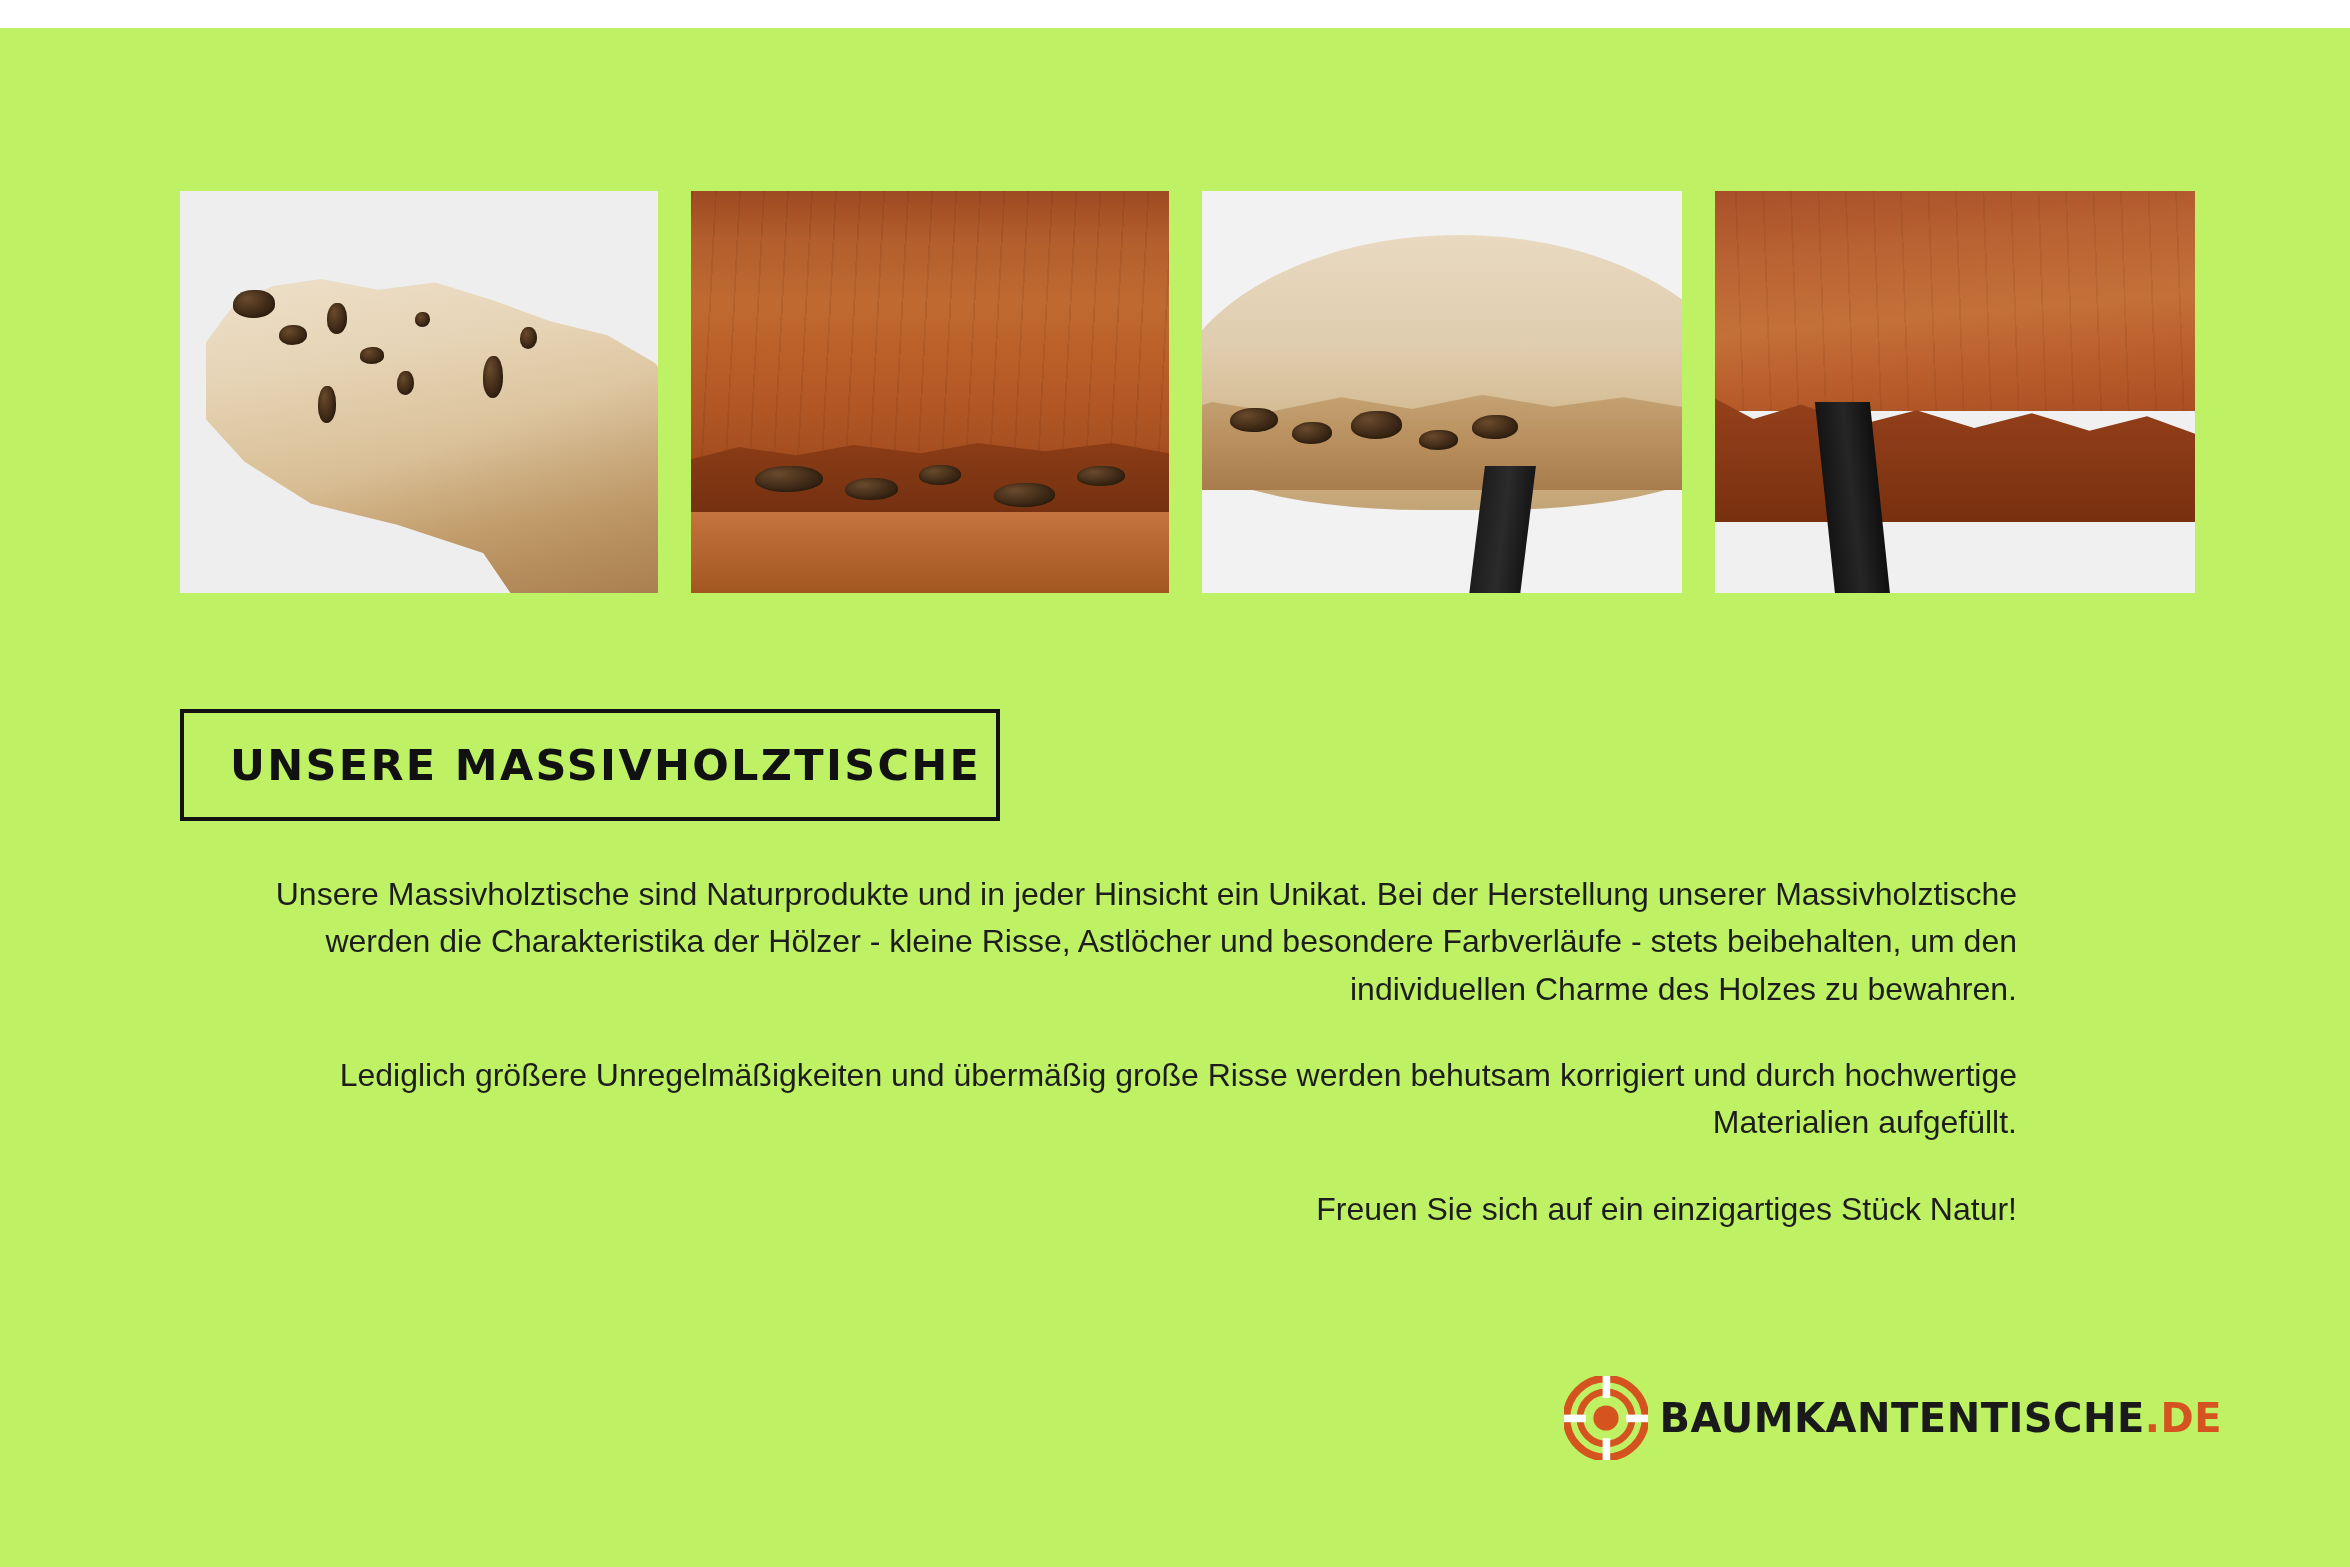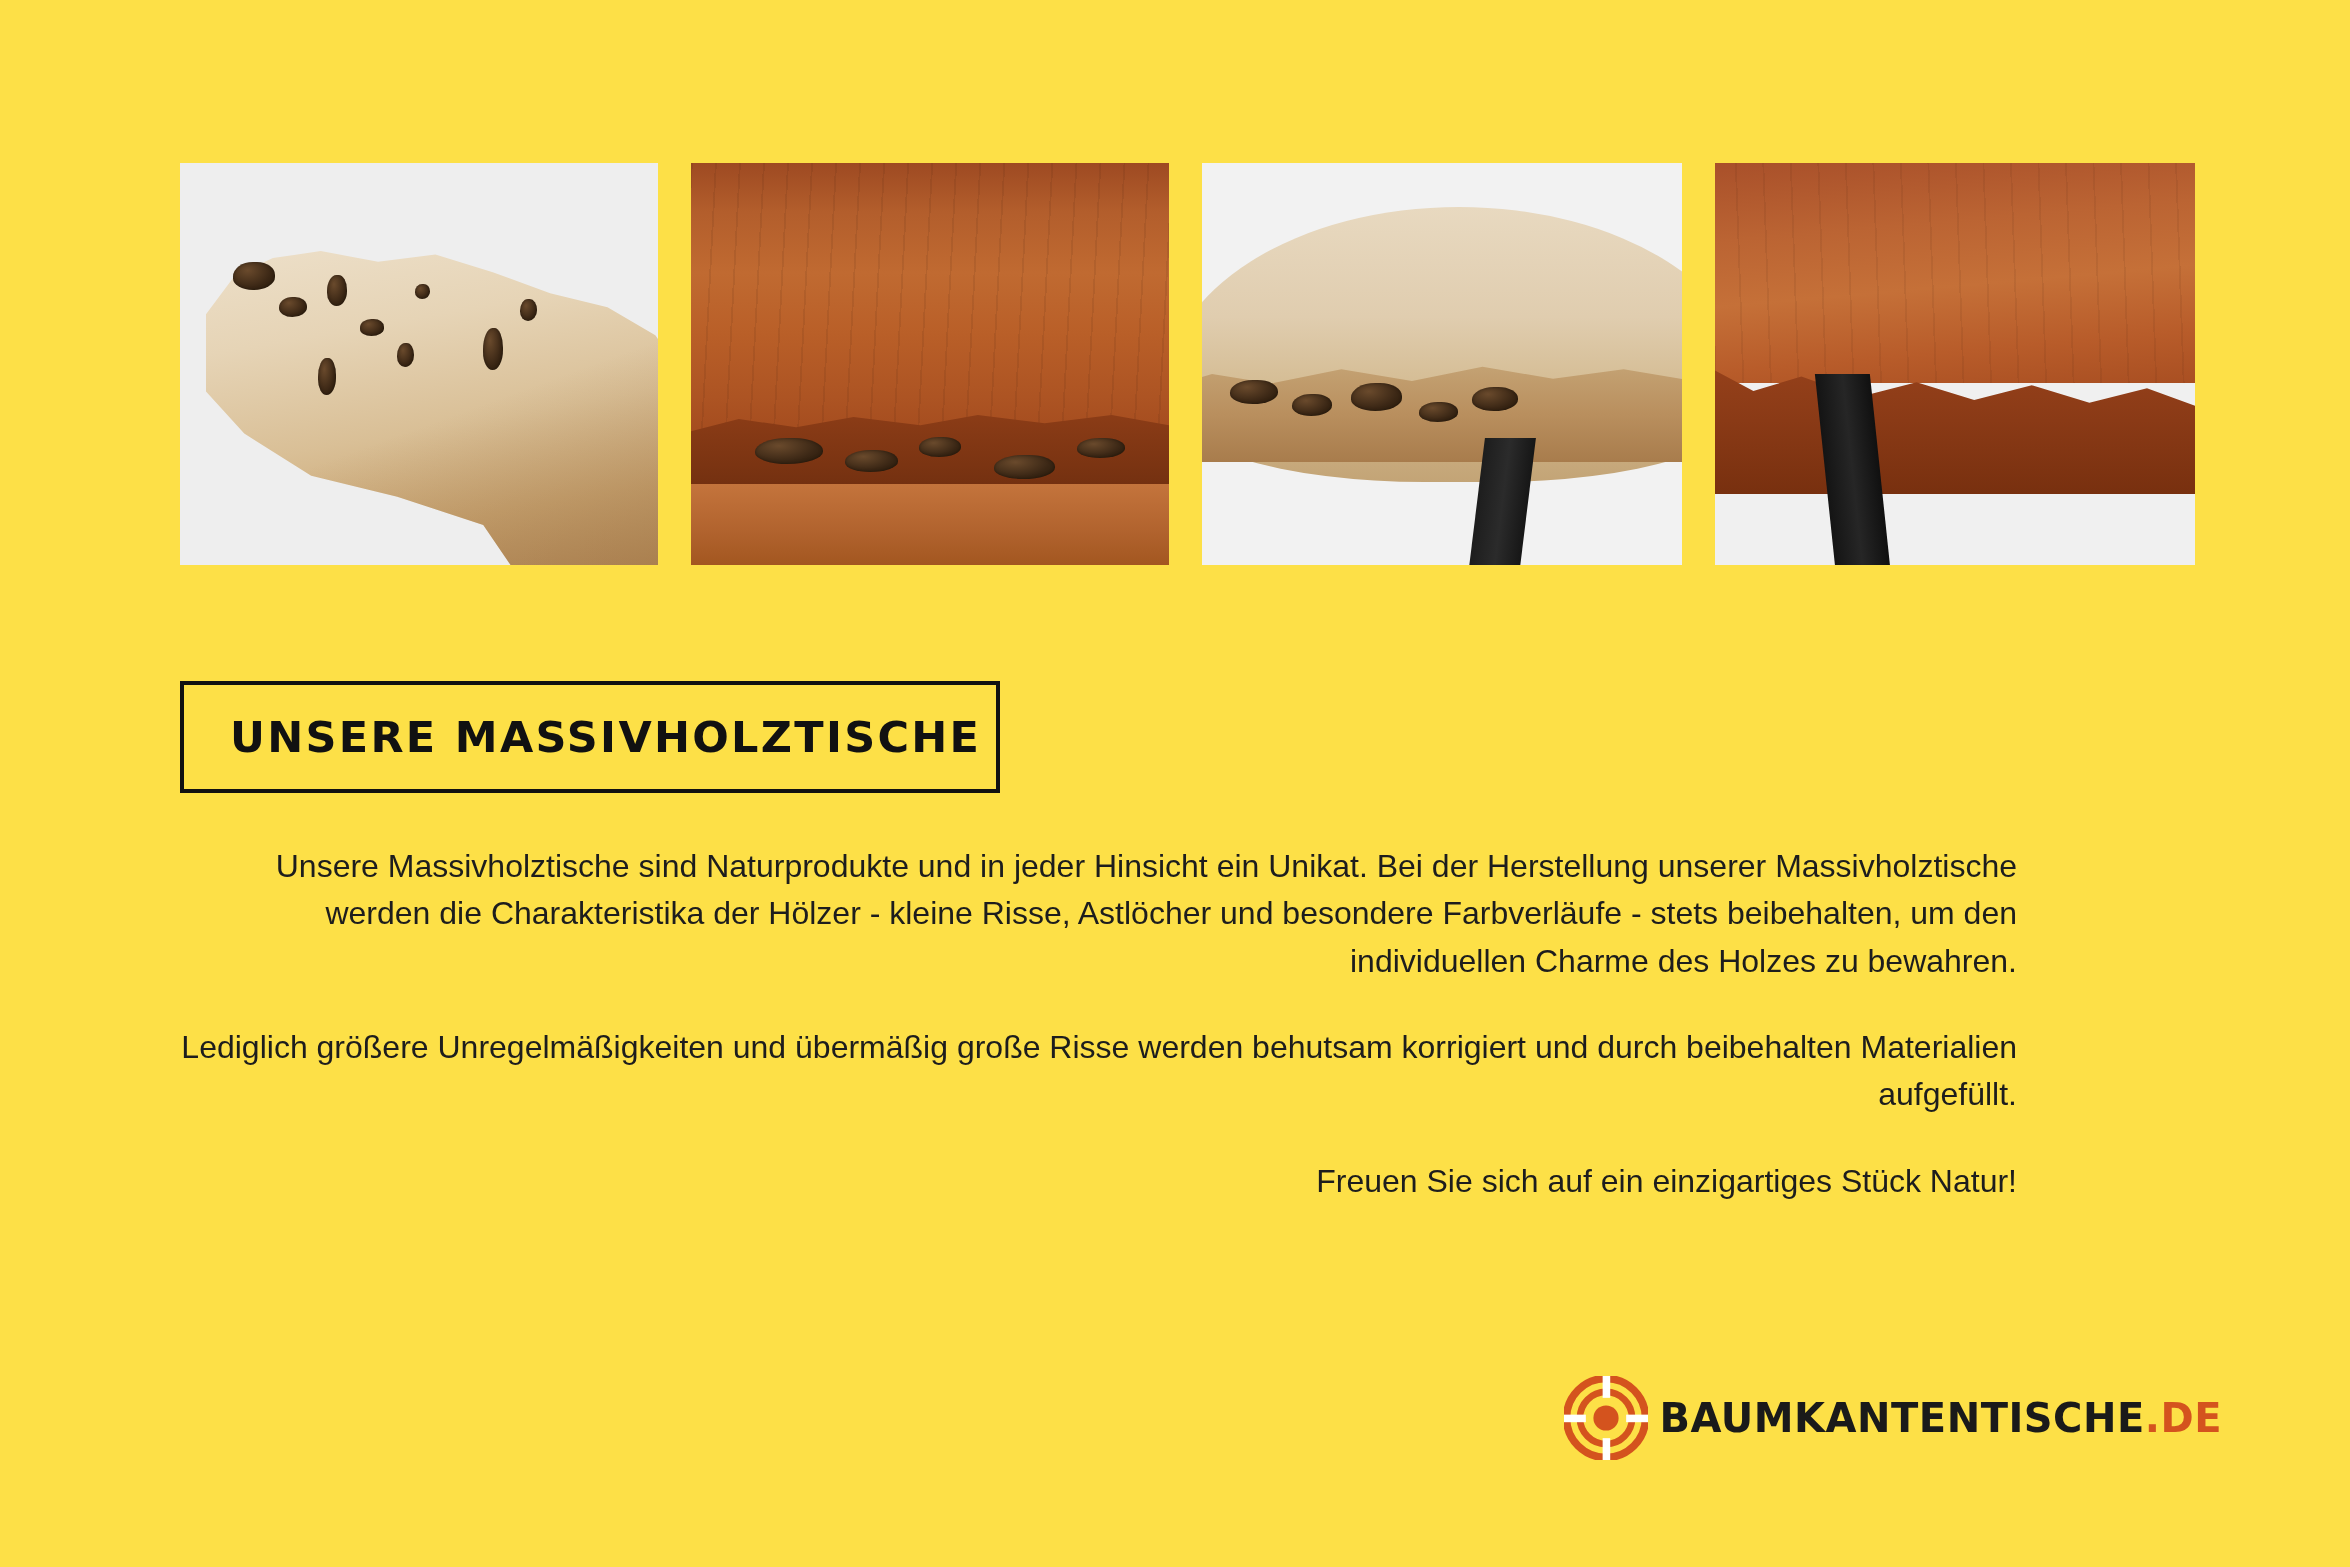--- a/index.html
+++ b/index.html
@@ -12,21 +12,22 @@
     height: 1568px;
     font-family: "Liberation Sans", sans-serif;
     color: #1a1a1a;
     overflow: hidden;
     position: relative;
   }
 
   .page {
     position: absolute;
     inset: 0;
-    background: #fde047;
+    background: #bef264;
+    margin-top: 28px;
   }
 
   
   .gallery {
     position: absolute;
     left: 180px;
     top: 163px;
     width: 2042px;
     height: 402px;
     display: flex;
@@ -242,21 +243,21 @@
     </div>
 
   </div>
 
   <div class="heading-box">
     <h1>UNSERE MASSIVHOLZTISCHE</h1>
   </div>
 
   <div class="copy">
     <p>Unsere Massivholztische sind Naturprodukte und in jeder Hinsicht ein Unikat. Bei der Herstellung unserer Massivholztische werden die Charakteristika der Hölzer - kleine Risse, Astlöcher und besondere Farbverläufe - stets beibehalten, um den individuellen Charme des Holzes zu bewahren.</p>
-    <p>Lediglich größere Unregelmäßigkeiten und übermäßig große Risse werden behutsam korrigiert und durch beibehalten Materialien aufgefüllt.</p>
+    <p>Lediglich größere Unregelmäßigkeiten und übermäßig große Risse werden behutsam korrigiert und durch hochwertige Materialien aufgefüllt.</p>
     <p class="p-last">Freuen Sie sich auf ein einzigartiges Stück Natur!</p>
   </div>
 
   <div class="logo">
     <span class="logo-mark">
       <svg viewBox="0 0 100 100" width="84" height="84" aria-hidden="true">
         <circle cx="50" cy="50" r="47" fill="none" stroke="#d4531e" stroke-width="9"></circle>
         <circle cx="50" cy="50" r="31" fill="none" stroke="#d4531e" stroke-width="8"></circle>
         <circle cx="50" cy="50" r="15" fill="#d4531e"></circle>
         <rect x="46" y="0" width="9" height="26" fill="#ffffff"></rect>

